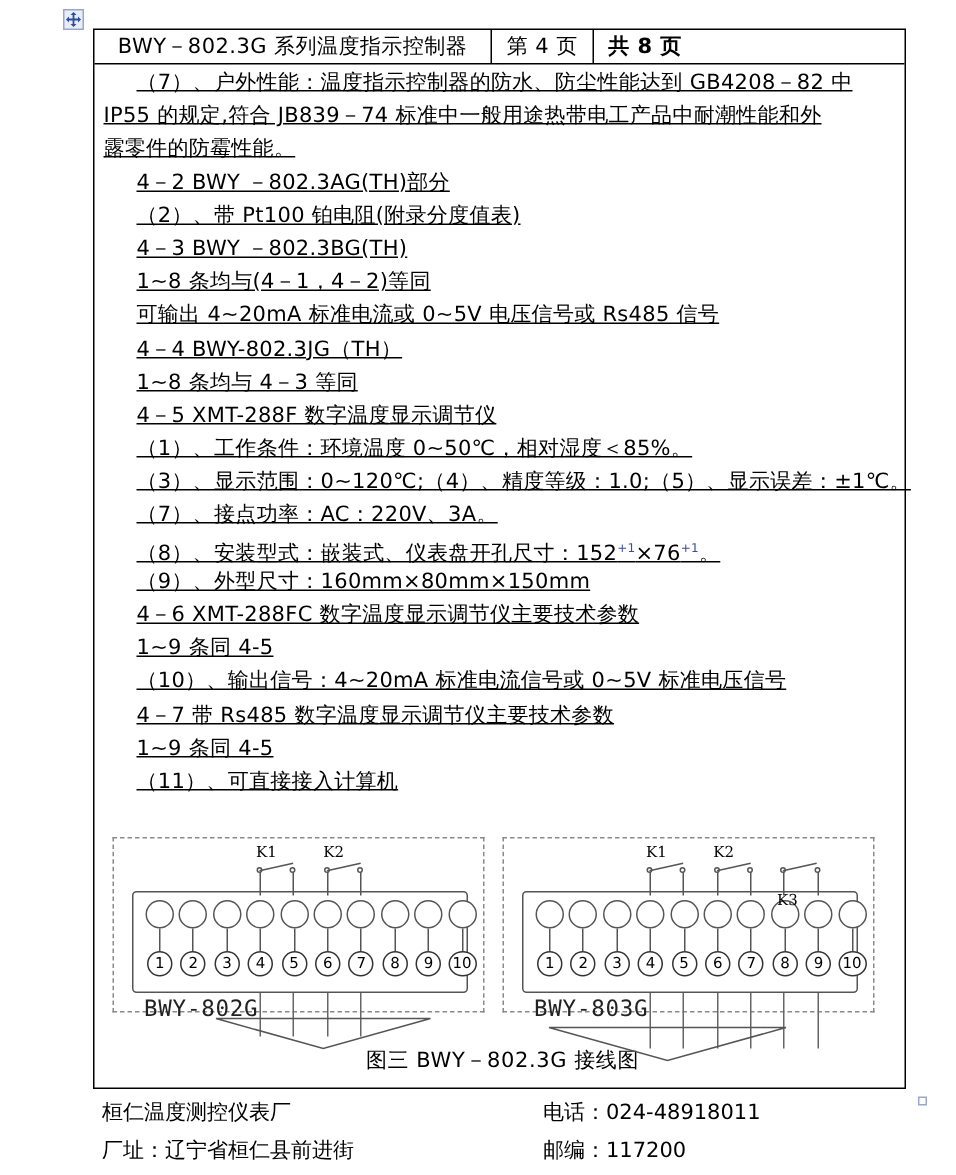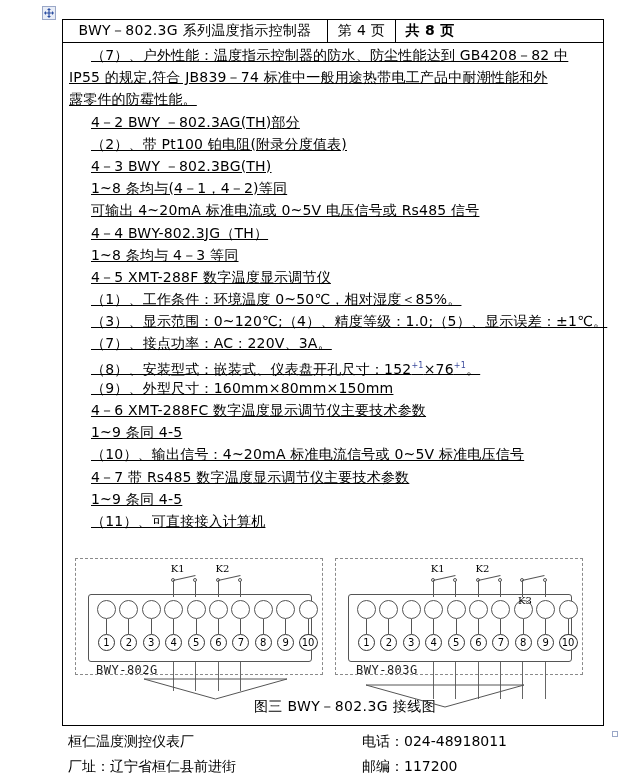--- a/index.html
+++ b/index.html
@@ -55,25 +55,25 @@
   .term .num-c.wide{left:0px;width:19px;}
 
   .downwire{position:absolute;width:1px;background:#666;}
   .upwire{position:absolute;width:1px;background:#666;}
 
   .sw-label{position:absolute;font-size:10px;font-family:"DejaVu Serif","Liberation Serif",serif;}
   .sw-bar{position:absolute;height:1px;background:#555;transform-origin:left center;}
   .sw-dot{position:absolute;width:4px;height:4px;border:1px solid #555;
      border-radius:50%;box-sizing:border-box;background:#fff;}
 
-  .model-label{position:absolute;font-size:12px;letter-spacing:0.5px;
+  .model-label{position:absolute;font-size:15px;letter-spacing:0.5px;
      font-family:"DejaVu Sans Mono","Liberation Mono",monospace;color:#222;}
 
   .arrow{position:absolute;}
-  #fig-caption{position:absolute;left:12px;top:140px;width:536px;text-align:center;
+  #fig-caption{position:absolute;left:2px;top:140px;width:536px;text-align:center;
      font-size:14px;letter-spacing:0.4px;}
 
   
   #footer{position:absolute;left:62px;top:729px;width:542px;}
   .frow{display:flex;height:25px;align-items:center;font-size:14px;}
   .fleft{width:300px;padding-left:6px;box-sizing:border-box;}
   .fright{flex:1;}
   #corner-mark{position:absolute;left:612px;top:731px;width:6px;height:6px;
      border:1px solid #9aa7c7;box-sizing:border-box;background:#fff;}
 </style>

